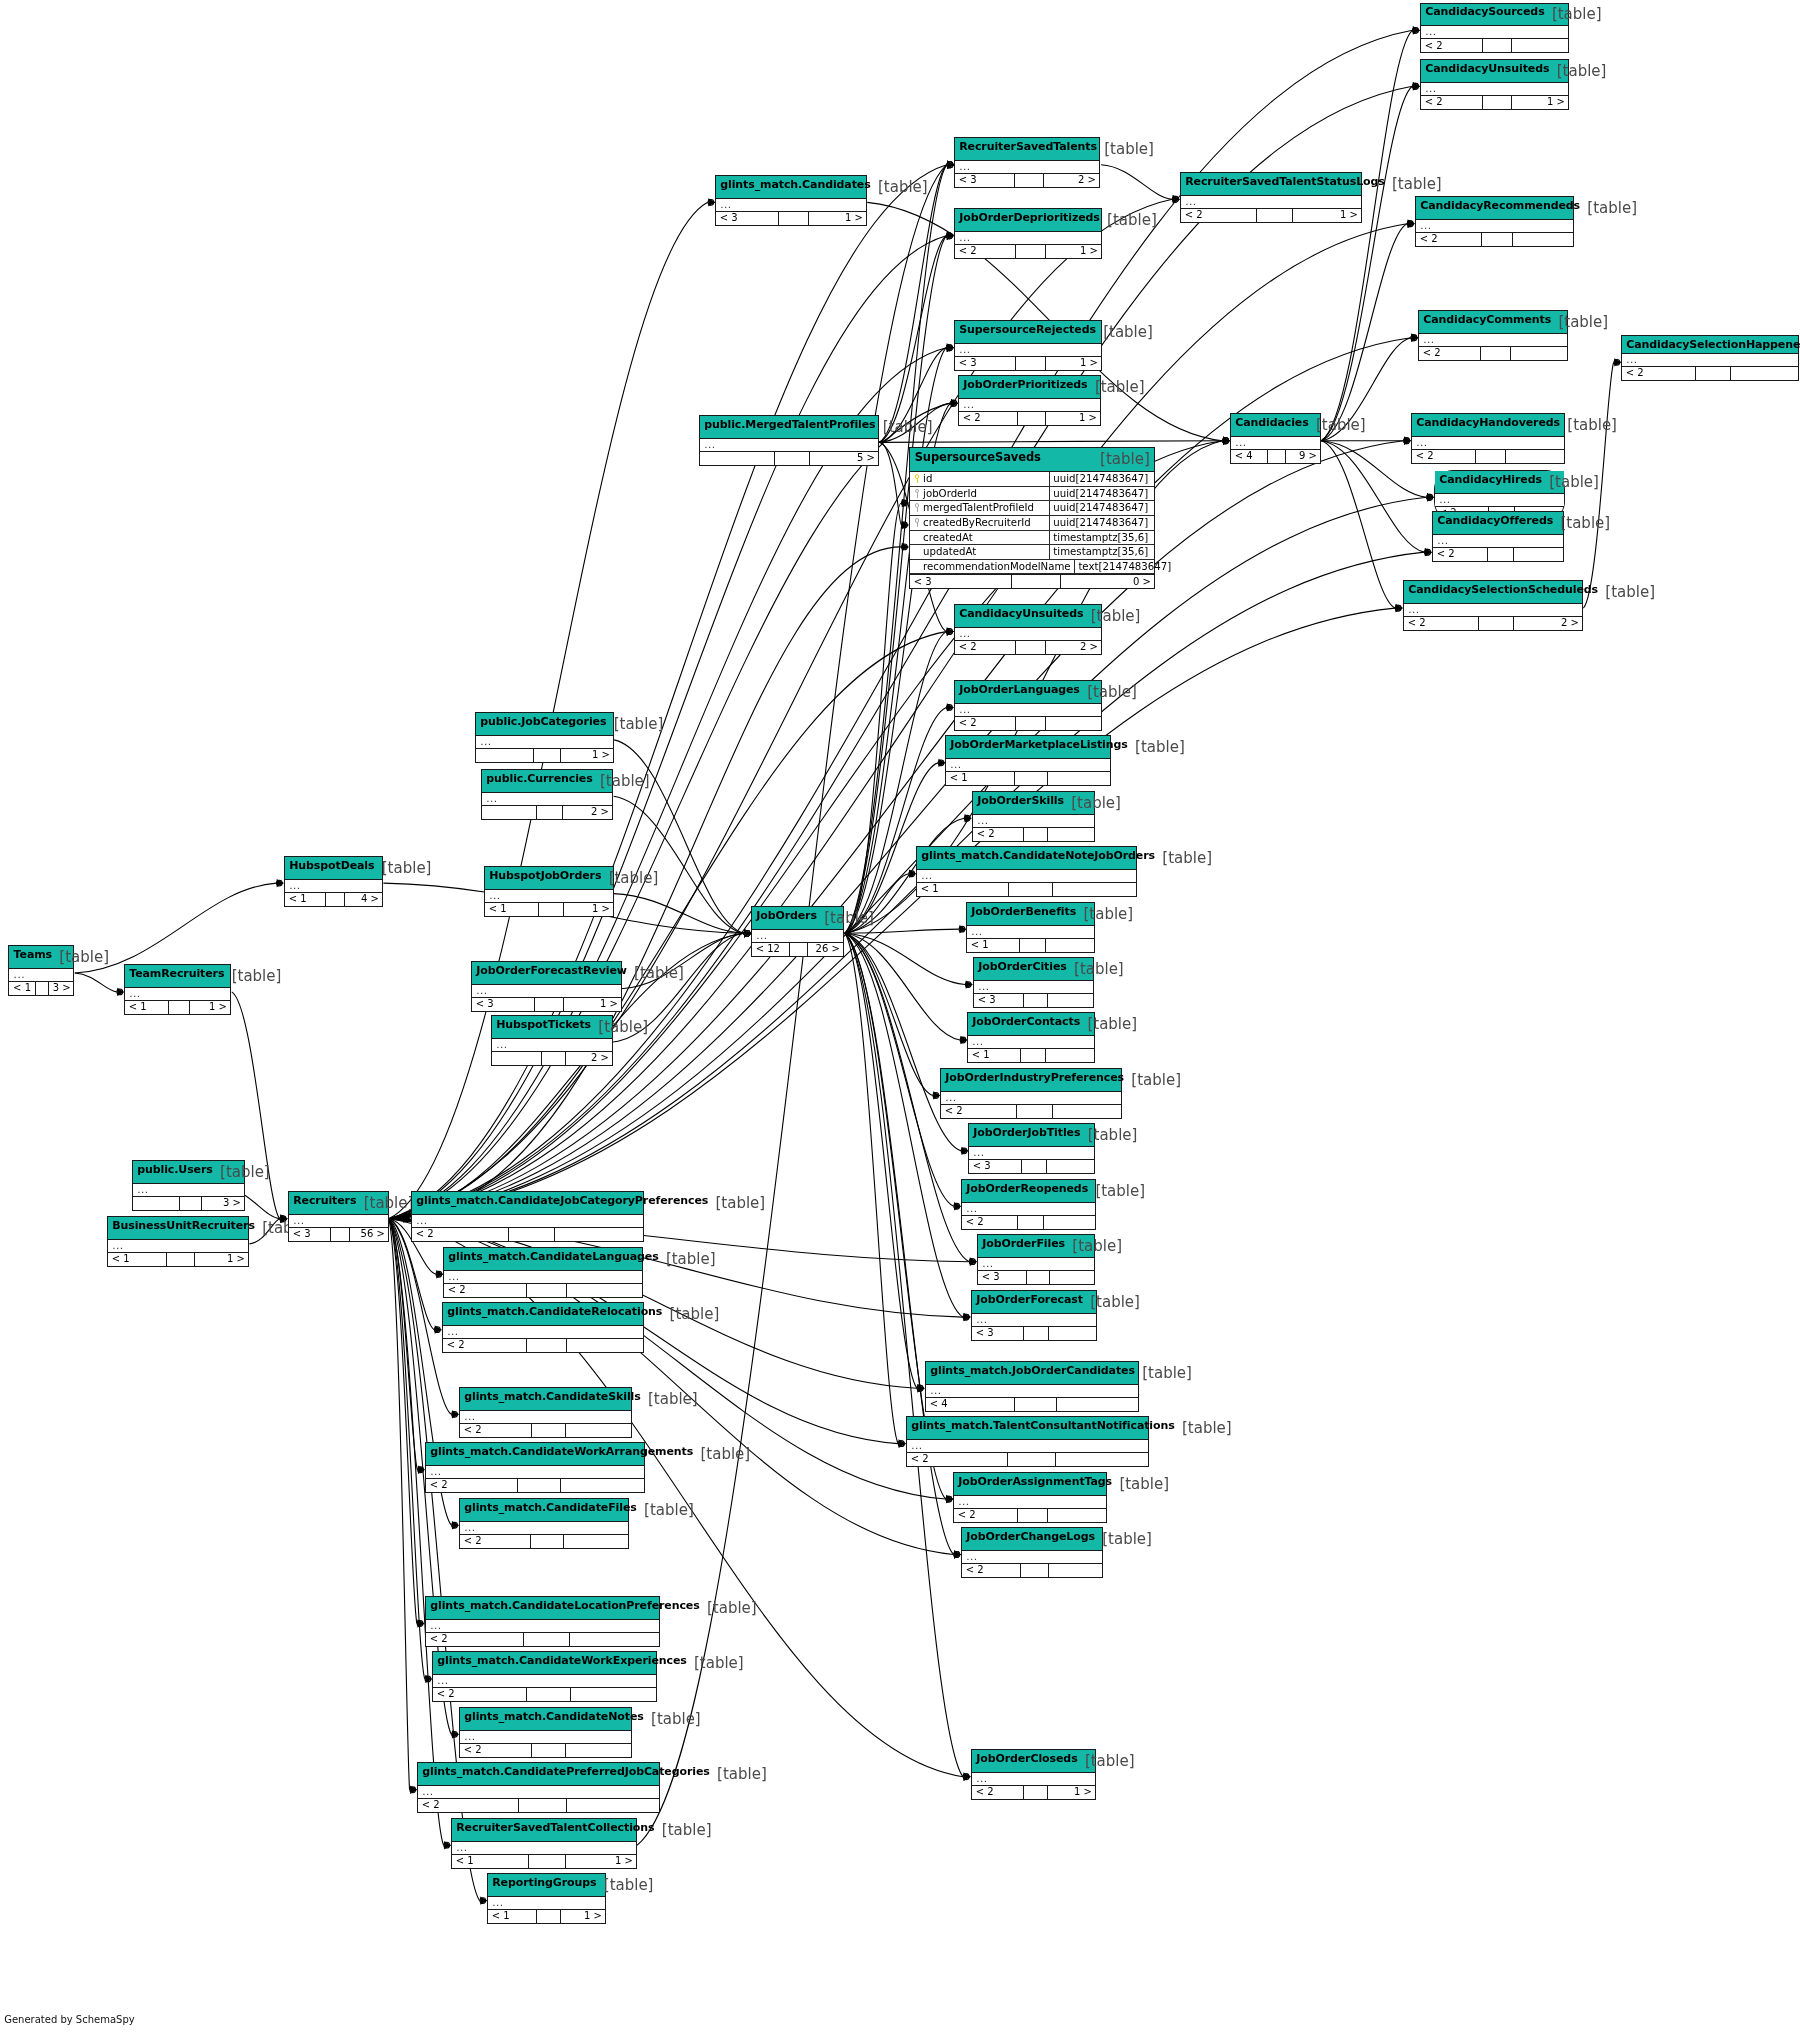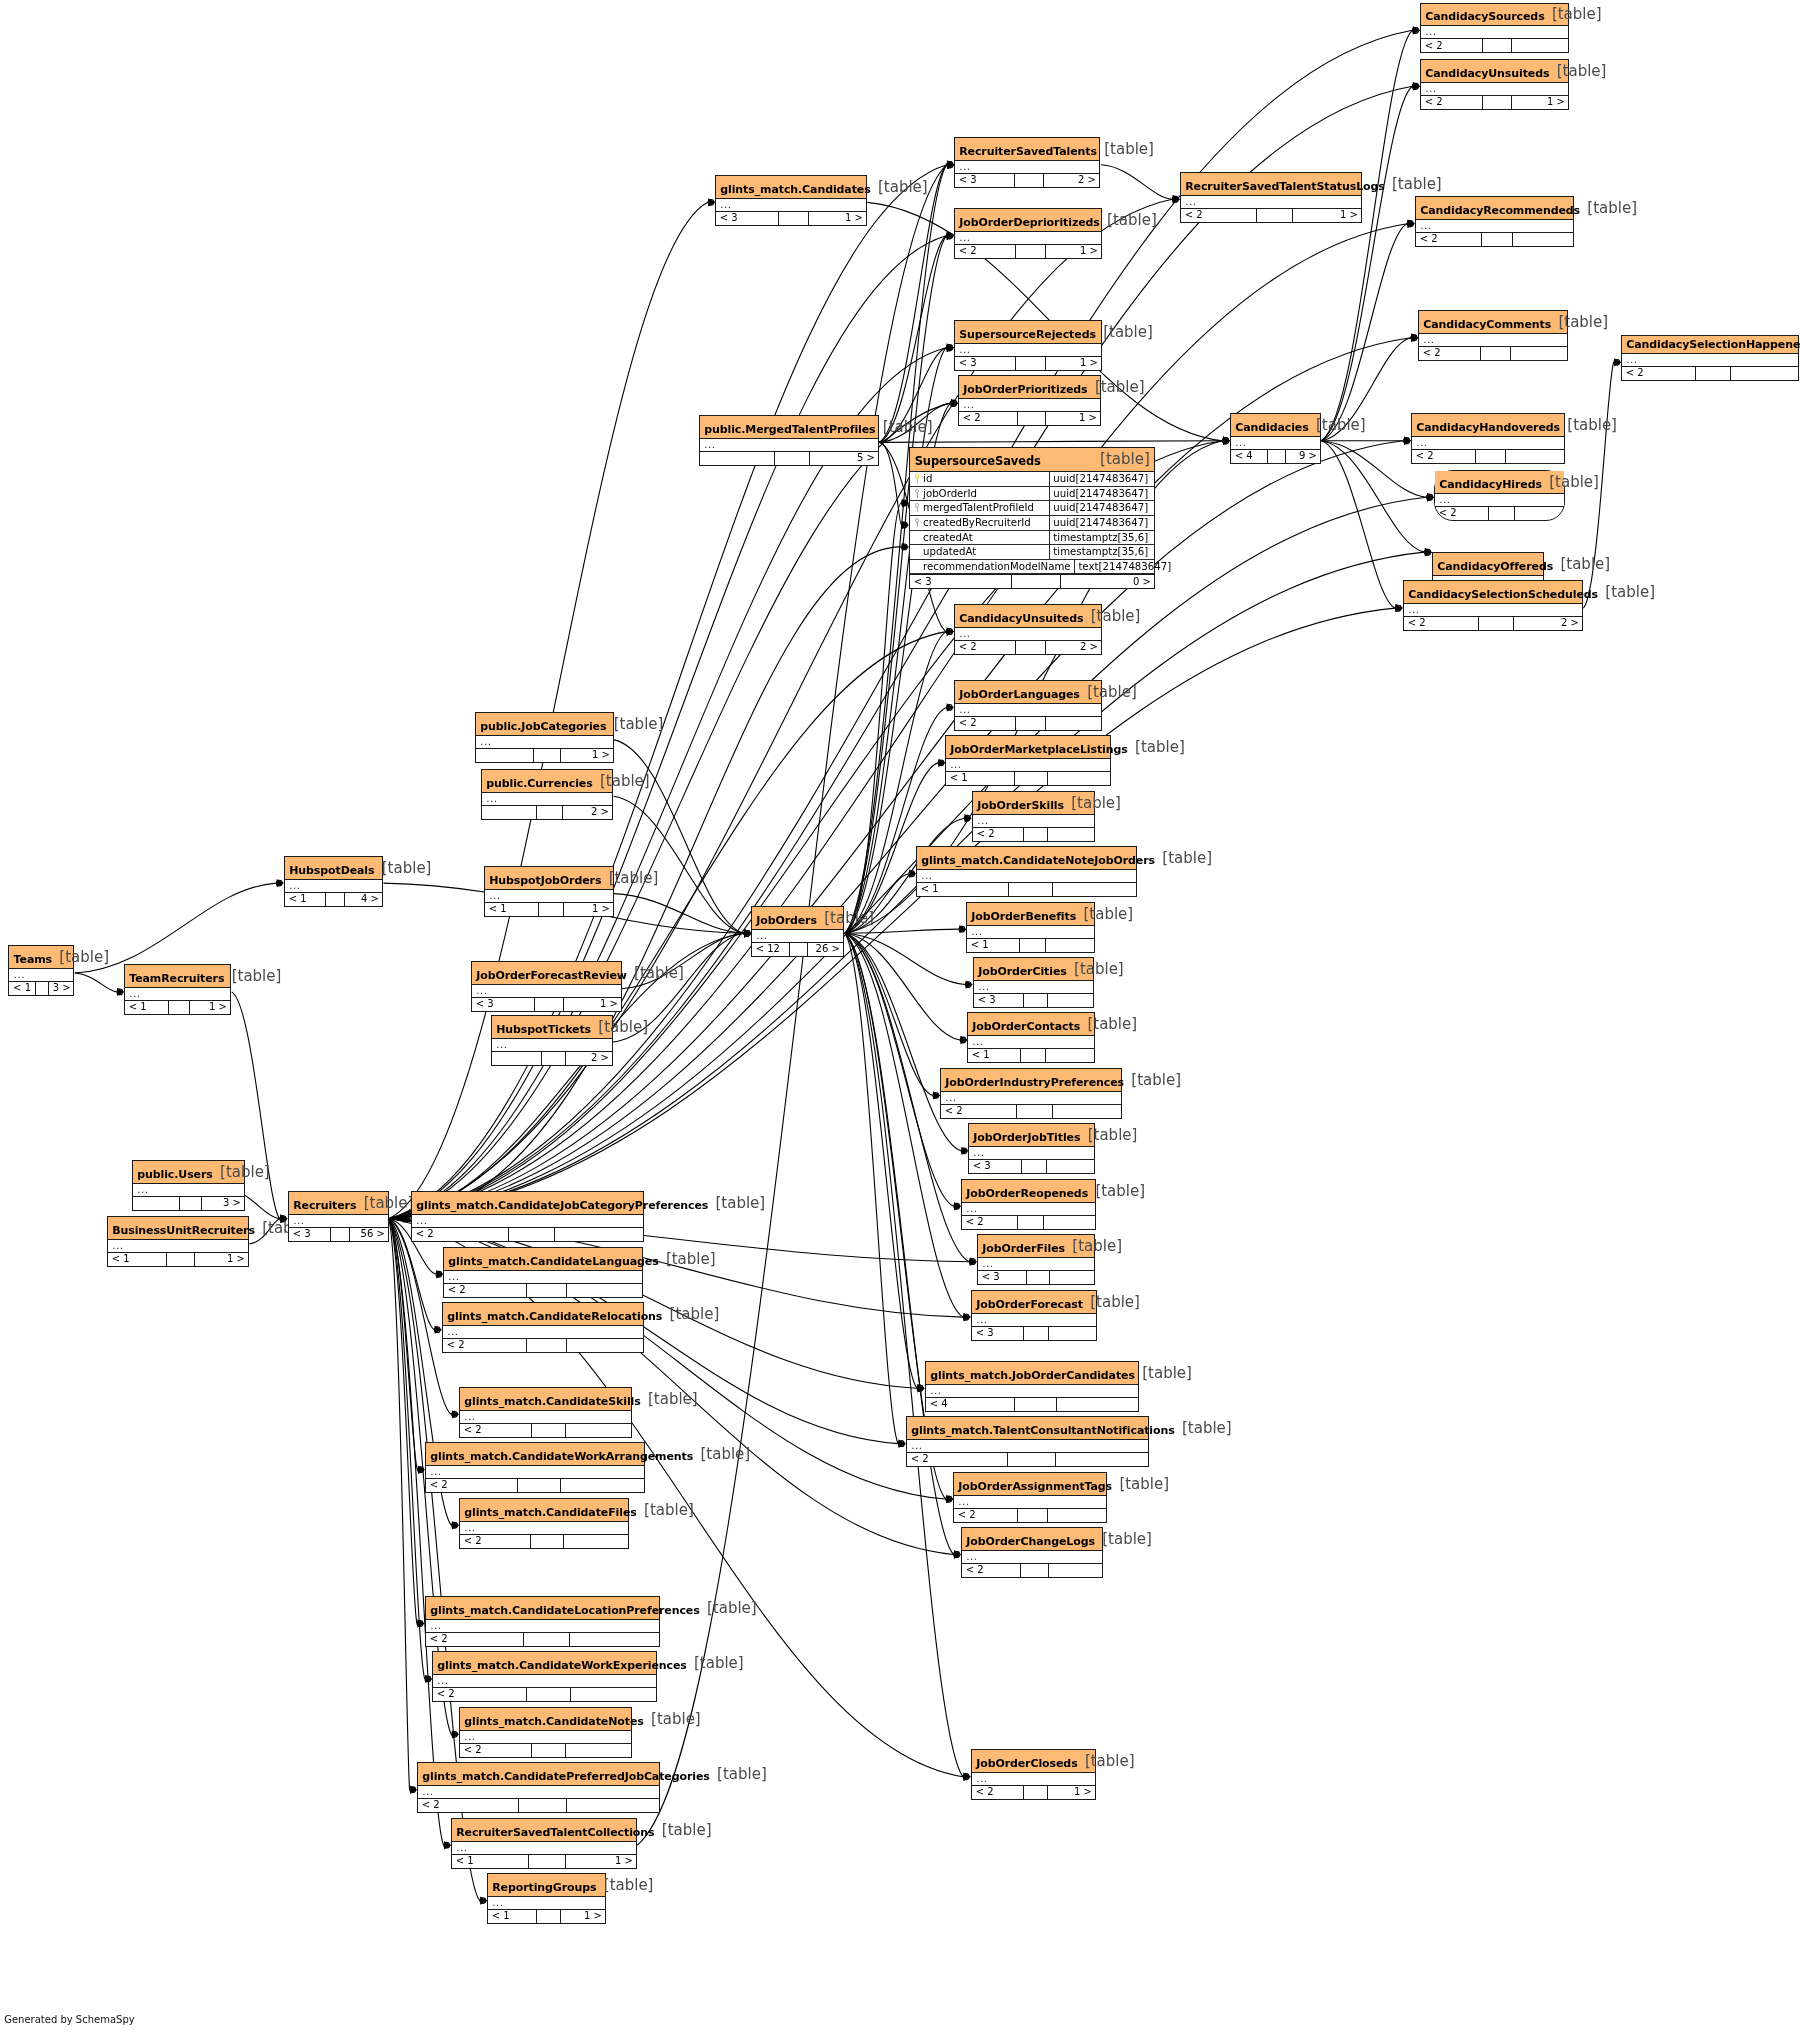--- a/index.html
+++ b/index.html
@@ -4,22 +4,22 @@
 <style>
   html,body{margin:0;padding:0;background:#ffffff;}
   body{font-family:"DejaVu Sans","Liberation Sans",sans-serif;}
   #canvas{position:relative;width:1801px;height:2035px;background:#fff;overflow:hidden;}
   svg.edges{position:absolute;left:0;top:0;width:1801px;height:2035px;pointer-events:none;}
   svg.edges path{fill:none;stroke:#000;stroke-width:2.1;}
   svg.edges circle.crow{fill:#fff;stroke:#000;stroke-width:2.1;}
   svg.edges polygon.foot{fill:#000;stroke:none;}
 
   .tbl{position:absolute;border:1px solid #1a1a1a;background:#fff;box-sizing:border-box;}
-  .tbl .hdr{display:flex;align-items:flex-end;justify-content:space-between;
-            background:#fdba74;border-bottom:1px solid #1a1a1a;padding:1.6px 3.7px 2.1px 4.2px;}
+  .tbl .hdr{display:flex;align-items:flex-start;justify-content:space-between;
+            background:#14b8a6;border-bottom:1px solid #1a1a1a;padding:1.6px 3.7px 2.1px 4.2px;}
   .tbl .hdr .nm{font-weight:bold;font-size:11px;color:#000;white-space:nowrap;letter-spacing:-0.1px;}
   .tbl .hdr .tg{font-size:15px;color:#4a4a4a;white-space:nowrap;padding-left:7.3px;}
   .tbl .body{background:#fff;}
   .tbl .ellip{padding:1px 3.7px 2.6px 4.2px;font-size:10.5px;color:#333;line-height:0.8;letter-spacing:0.5px;}
   .tbl .foot{display:flex;border-top:0.8px solid #1a1a1a;font-size:10px;color:#000;}
   .tbl .foot .c{box-sizing:border-box;padding:0.5px 3.1px 1.6px 3.7px;white-space:nowrap;}
   .tbl .foot .c1{flex:0 0 42%;border-right:0.8px solid #1a1a1a;text-align:left;}
   .tbl .foot .c2{flex:0 0 20%;border-right:0.8px solid #1a1a1a;}
   .tbl .foot .c3{flex:1 1 auto;text-align:right;}
 
@@ -416,21 +416,21 @@
         </div>
         <div class="body">
           <div class="ellip">...</div>
         </div>
         <div class="foot">
           <div class="c c1">&lt; 2</div>
           <div class="c c2"></div>
           <div class="c c3"></div>
         </div>
       </div>
-      <div class="tbl" style="left: 1432px; top: 552px; width: 112px;">
+      <div class="tbl" style="left: 1432px; top: 511px; width: 132px;">
         <div class="hdr">
           <span class="nm">CandidacyOffereds</span>
           <span class="tg">[table]</span>
         </div>
         <div class="body">
           <div class="ellip">...</div>
         </div>
         <div class="foot">
           <div class="c c1">&lt; 2</div>
           <div class="c c2"></div>

